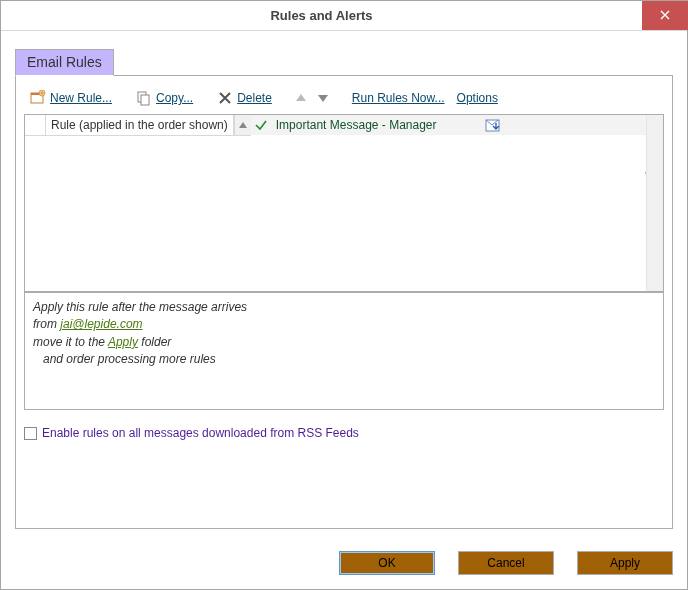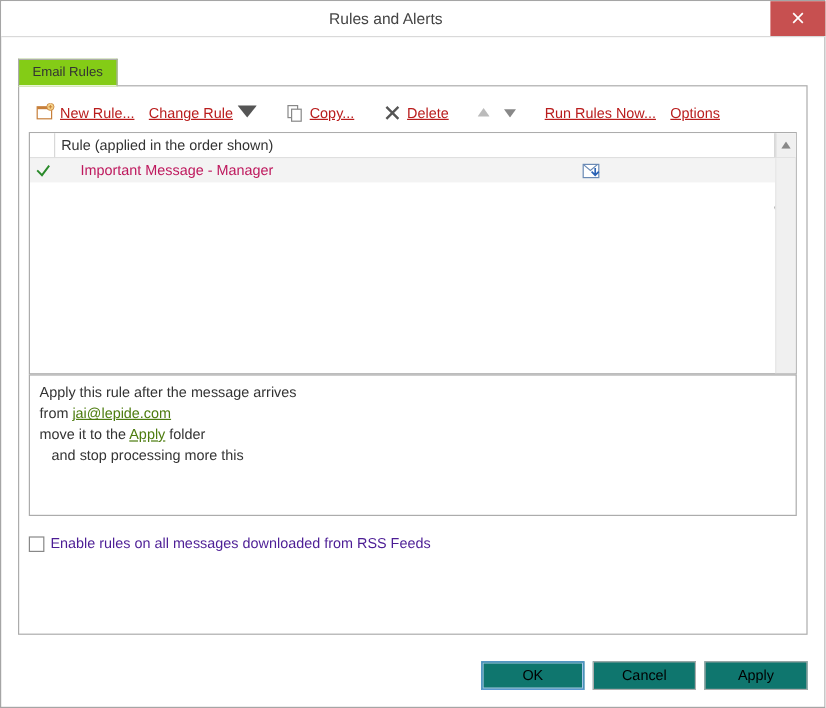--- a/index.html
+++ b/index.html
@@ -1,54 +1,54 @@
 <!DOCTYPE html>
 <html><head>
   <meta charset="utf-8">
   <style>
     * { box-sizing: border-box; margin: 0; padding: 0; font-family: 'Segoe UI', Tahoma, sans-serif; }
     body { background: #fff; width: 688px; height: 590px; overflow: hidden; }
     .window { width: 688px; height: 590px; border: 1px solid #a5a5a5; background: #fff; display: flex; flex-direction: column; }
-    .titlebar { height: 30px; background: #fff; display: flex; align-items: center; border-bottom: 1px solid #d9d9d9; position: relative; }
+    .titlebar { height: 30px; background: #fff; display: flex; align-items: center; border-bottom: 1px solid #d9d9d9; position: relative; font-weight: bold; }
     .title { flex: 1; text-align: center; font-size: 13px; color: #444; }
     .close-btn { width: 46px; height: 29px; background: #c75050; display: flex; align-items: center; justify-content: center; cursor: pointer; margin-top:-1px; margin-right:-1px;}
     .close-btn svg { width: 10px; height: 10px; }
     .content { flex: 1; padding: 18px 14px 12px 14px; display: flex; flex-direction: column; }
     .tabs { display: flex; align-items: flex-end; position: relative; z-index: 2; }
-    .tab { font-size: 11px; padding: 4px 11px 5px 11px; border: 1px solid #acacac; background: #84cc16; color: #333; cursor: pointer; margin-right: -1px; position: relative; }
+    .tab { font-size: 14px; padding: 4px 11px 5px 11px; border: 1px solid #acacac; background: #c4b5fd; color: #333; cursor: pointer; margin-right: -1px; position: relative; }
     .tab.active { border-bottom: 1px solid #fff; z-index: 3; }
     .tab-panel { border: 1px solid #acacac; margin-top: -1px; padding: 10px 8px 10px 8px; z-index: 1; position: relative; flex: 1; display:flex; flex-direction:column;}
     .toolbar { display: flex; align-items: center; gap: 4px; padding: 2px 2px 6px 2px; flex-wrap: nowrap; }
-    .tbtn { display: inline-flex; align-items: center; gap: 4px; font-size: 12px; color: #b91c1c; padding: 2px 4px; cursor: pointer; white-space: nowrap; }
+    .tbtn { display: inline-flex; align-items: center; gap: 4px; font-size: 12px; color: #0c4a6e; padding: 2px 4px; cursor: pointer; white-space: nowrap; }
     .tbtn .u { text-decoration: underline; }
     .tbtn svg { width: 16px; height: 16px; flex-shrink:0;}
     .arrow-btn { display: inline-flex; padding: 2px 4px; cursor: pointer; color: #aaa;}
     .toolbar-sep {width:8px;}
-    .grid { border: 1px solid #acacac; height: 202px; display: flex; flex-direction: column; justify-content: flex-end; }
+    .grid { border: 1px solid #acacac; height: 178px; display: flex; flex-direction: row; justify-content: flex-end; }
     .grid-header { display: flex; background: #fff; border-bottom: 1px solid #d8d8d8; height: 21px; }
     .gh-cell { font-size: 12px; color: #333; padding: 2px 5px; border-right: 1px solid #d8d8d8; display:flex; align-items:center;}
     .gh-cb { width: 21px; }
     .gh-rule { flex: 1; }
     .gh-actions { width: 175px; }
     .gh-scroll { width: 17px; background: #f0f0f0; border-left: 1px solid #d8d8d8; display:flex; align-items:center; justify-content:center;}
     .grid-body { flex: 1; display: flex; }
     .grid-rows { flex: 1; overflow: hidden; }
     .grid-row { display: flex; height: 20px; align-items: center; background: #f3f3f3; }
     .gr-cb { width: 21px; display: flex; align-items: center; justify-content: center; }
-    .gr-name { flex: 1; font-size: 12px; color: #be185d; padding-left: 4px; margin-left: 17px; }
+    .gr-name { flex: 1; font-size: 12px; color: #14532d; padding-left: 4px; }
     .gr-actions { width: 175px; display: flex; align-items: center; gap:20px; padding-left:14px;}
     .scrollbar { width: 17px; background: #f0f0f0; border-left: 1px solid #e5e5e5; }
     .section-label { font-size: 12px; color: #333; margin-top: 14px; margin-bottom: 2px; }
-    .desc-box { border: 1px solid #acacac; height: 118px; padding: 6px 8px; font-size: 12px; color: #333; line-height: 1.45; }
+    .desc-box { border: 1px solid #acacac; height: 118px; padding: 6px 8px; font-size: 12px; color: #333; line-height: 1.45; font-style: italic; }
     .desc-box .link { color: #4d7c0f; text-decoration: underline; cursor: pointer; }
     .desc-box .indent { padding-left: 10px; display:block;}
     .rss-row { display: flex; align-items: center; gap: 5px; margin-top: 16px; font-size: 12px; color: #4c1d95; }
     .chk { width: 13px; height: 13px; border: 1px solid #888; display:inline-block;}
     .footer { display: flex; justify-content: flex-end; padding: 10px 14px 14px 14px; gap: 7px; }
-    .btn { width: 86px; height: 24px; font-size: 12px; border: 1px solid #acacac; background: #0f766e; cursor: pointer; }
+    .btn { width: 96px; height: 24px; font-size: 12px; border: 1px solid #acacac; background: #a16207; cursor: pointer; margin-left: 16px; }
     .btn.primary { border: 1px solid #5a98d1; box-shadow: inset 0 0 0 1px #a3c7e8; }
     .check-icon svg{width:14px;height:14px;}
   </style>
 </head>
 <body>
 
 <div class="window">
   <div class="titlebar">
     <div class="title">Rules and Alerts</div>
     <div class="close-btn">
@@ -66,26 +66,20 @@
     <div class="tab-panel">
       <div class="toolbar">
         <span class="tbtn">
           <svg viewBox="0 0 16 16">
               <rect x="1" y="3" width="12" height="10" fill="none" stroke="#c77f3a"></rect>
               <rect x="1" y="3" width="12" height="2" fill="#c77f3a"></rect>
               <circle cx="12" cy="3" r="3" fill="#f5d48a" stroke="#c77f3a" stroke-width="0.7"></circle>
               <path d="M12 1.5v3M10.5 3h3" stroke="#c77f3a" stroke-width="0.8"></path>
             </svg>
           <span class="u">New Rule...</span>
-        </span>
-        <span class="tbtn">
-          <span class="u">Change Rule</span>
-          <svg viewBox="0 0 8 6" width="8" height="6">
-              <path d="M0 0 L4 5 L8 0" fill="#555"></path>
-            </svg>
         </span>
         <span class="toolbar-sep"></span>
         <span class="tbtn">
           <svg viewBox="0 0 16 16">
               <rect x="2" y="2" width="8" height="10" fill="none" stroke="#888"></rect>
               <rect x="5" y="5" width="8" height="10" fill="#fff" stroke="#888"></rect>
             </svg>
           <span class="u">Copy...</span>
         </span>
         <span class="toolbar-sep"></span>
@@ -144,21 +138,21 @@
             </div>
           </div>
           <div class="scrollbar"></div>
         </div>
       </div>
 
       <div class="desc-box">
         <div>Apply this rule after the message arrives</div>
         <div><span>from </span><span class="link">jai@lepide.com</span></div>
         <div><span>move it to the </span><span class="link">Apply</span><span> folder</span></div>
-        <span class="indent">and stop processing more this</span>
+        <span class="indent">and order processing more rules</span>
       </div>
 
       <div class="rss-row">
         <span class="chk"></span>
         <span class="u" style="text-decoration:none">Enable rules on all messages downloaded from RSS Feeds</span>
       </div>
     </div>
   </div>
 
   <div class="footer">

